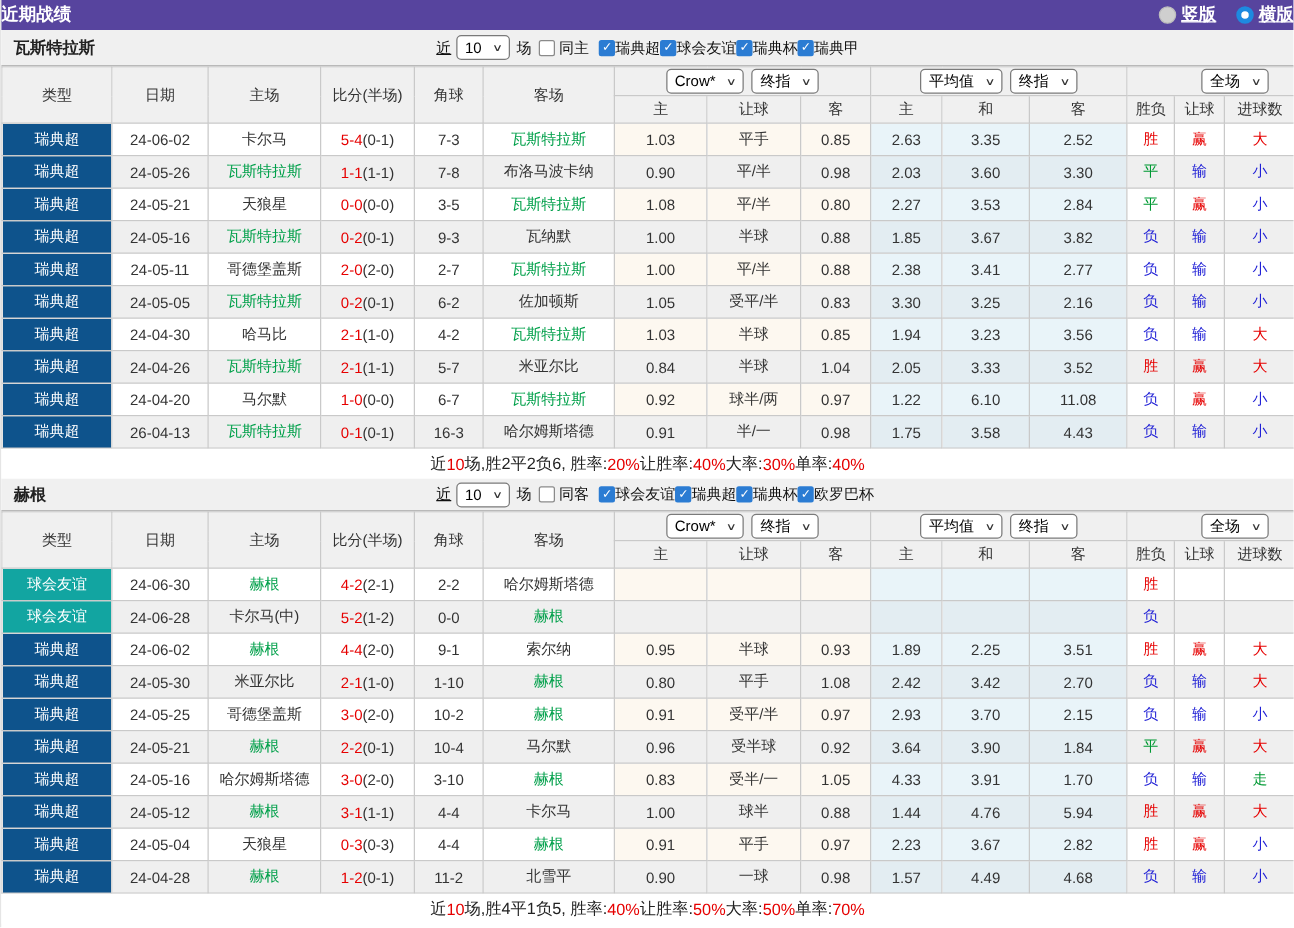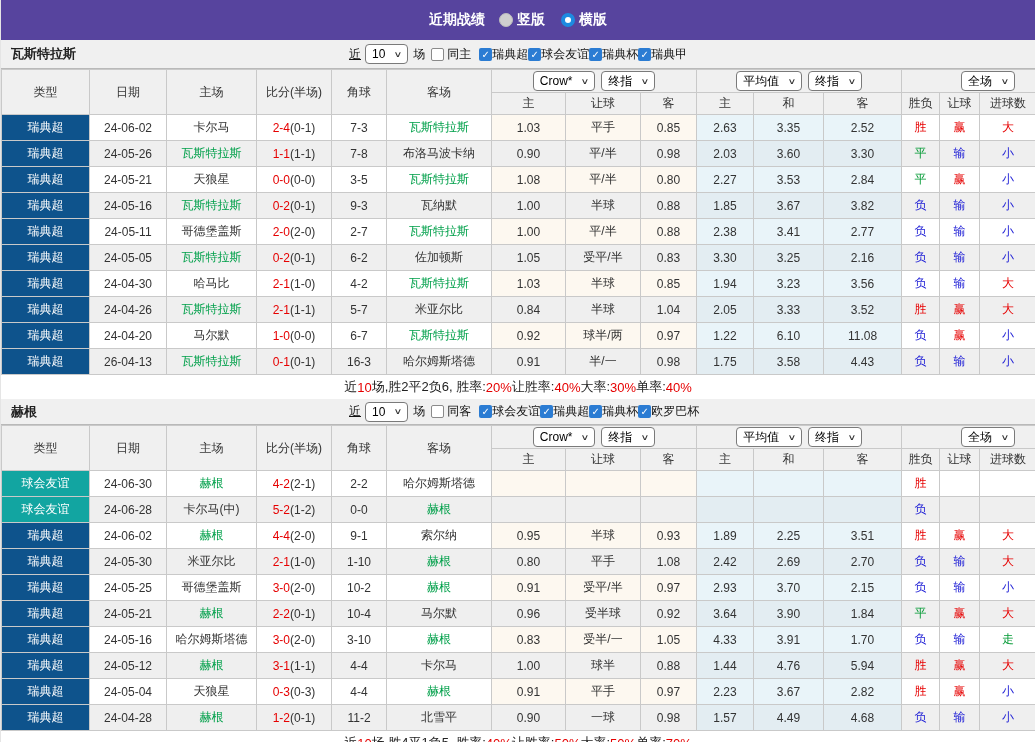--- a/index.html
+++ b/index.html
@@ -3,26 +3,26 @@
 <meta charset="utf-8">
 <style>
   * { box-sizing: border-box; margin: 0; padding: 0; }
   body { background: #fff; }
   .page {
     width: 1035px; height: 742px; background: #fff;
     font-family: "Liberation Sans", "DejaVu Sans", sans-serif;
     overflow: hidden; border-left: 1px solid #e5e5e5;
   }
   .titlebar {
-    height: 40px; background: #57449e; color: #fff;
-    display: flex; align-items: center; justify-content: center; gap: 14px;
+    height: 24px; background: #57449e; color: #fff;
+    display: flex; align-items: center; justify-content: space-between; gap: 14px;
     font-size: 14px; font-weight: bold;
   }
   .radio-group { display: inline-flex; align-items: center; gap: 16px; }
-  .radio-item { display: inline-flex; align-items: center; gap: 4px; cursor: pointer; }
+  .radio-item { display: inline-flex; align-items: center; gap: 4px; cursor: pointer; text-decoration: underline; }
   .radio { width: 14px; height: 14px; border-radius: 50%; display: inline-block; }
   .radio.unsel { background: #cfcfcf; border: 1px solid #bdbdbd; }
   .radio.sel { background: #fff; border: 4px solid #1d8ae0; }
   .section-bar {
     height: 28px; background: #f0f0f0; border-bottom: 1px solid #b9b9b9;
     position: relative; display: flex; align-items: center;
   }
   .team-name { font-weight: bold; font-size: 13px; color: #222; padding-left: 10px; }
   .filters {
     position: absolute; left: 348px; top: 0; height: 100%;
@@ -196,21 +196,21 @@
               <th>胜负</th>
               <th>让球</th>
               <th>进球数</th>
             </tr>
           </thead>
           <tbody>
             <tr>
               <td class="badge-blue">瑞典超</td>
               <td>24-06-02</td>
               <td><span>卡尔马</span></td>
-              <td><span class="ft">2-4</span><span class="ht">(0-1)</span></td>
+              <td><span class="ft">5-4</span><span class="ht">(0-1)</span></td>
               <td>7-3</td>
               <td><span class="t-focus">瓦斯特拉斯</span></td>
               <td class="g1">1.03</td>
               <td class="g1">平手</td>
               <td class="g1">0.85</td>
               <td class="g2">2.63</td>
               <td class="g2">3.35</td>
               <td class="g2">2.52</td>
               <td class="res-r">胜</td>
               <td class="res-r">赢</td>
@@ -546,21 +546,21 @@
               <td class="badge-blue">瑞典超</td>
               <td>24-05-30</td>
               <td><span>米亚尔比</span></td>
               <td><span class="ft">2-1</span><span class="ht">(1-0)</span></td>
               <td>1-10</td>
               <td><span class="t-focus">赫根</span></td>
               <td class="g1">0.80</td>
               <td class="g1">平手</td>
               <td class="g1">1.08</td>
               <td class="g2">2.42</td>
-              <td class="g2">2.69</td>
+              <td class="g2">3.42</td>
               <td class="g2">2.70</td>
               <td class="res-b">负</td>
               <td class="res-b">输</td>
               <td class="res-r">大</td>
             </tr>
             <tr>
               <td class="badge-blue">瑞典超</td>
               <td>24-05-25</td>
               <td><span>哥德堡盖斯</span></td>
               <td><span class="ft">3-0</span><span class="ht">(2-0)</span></td>

